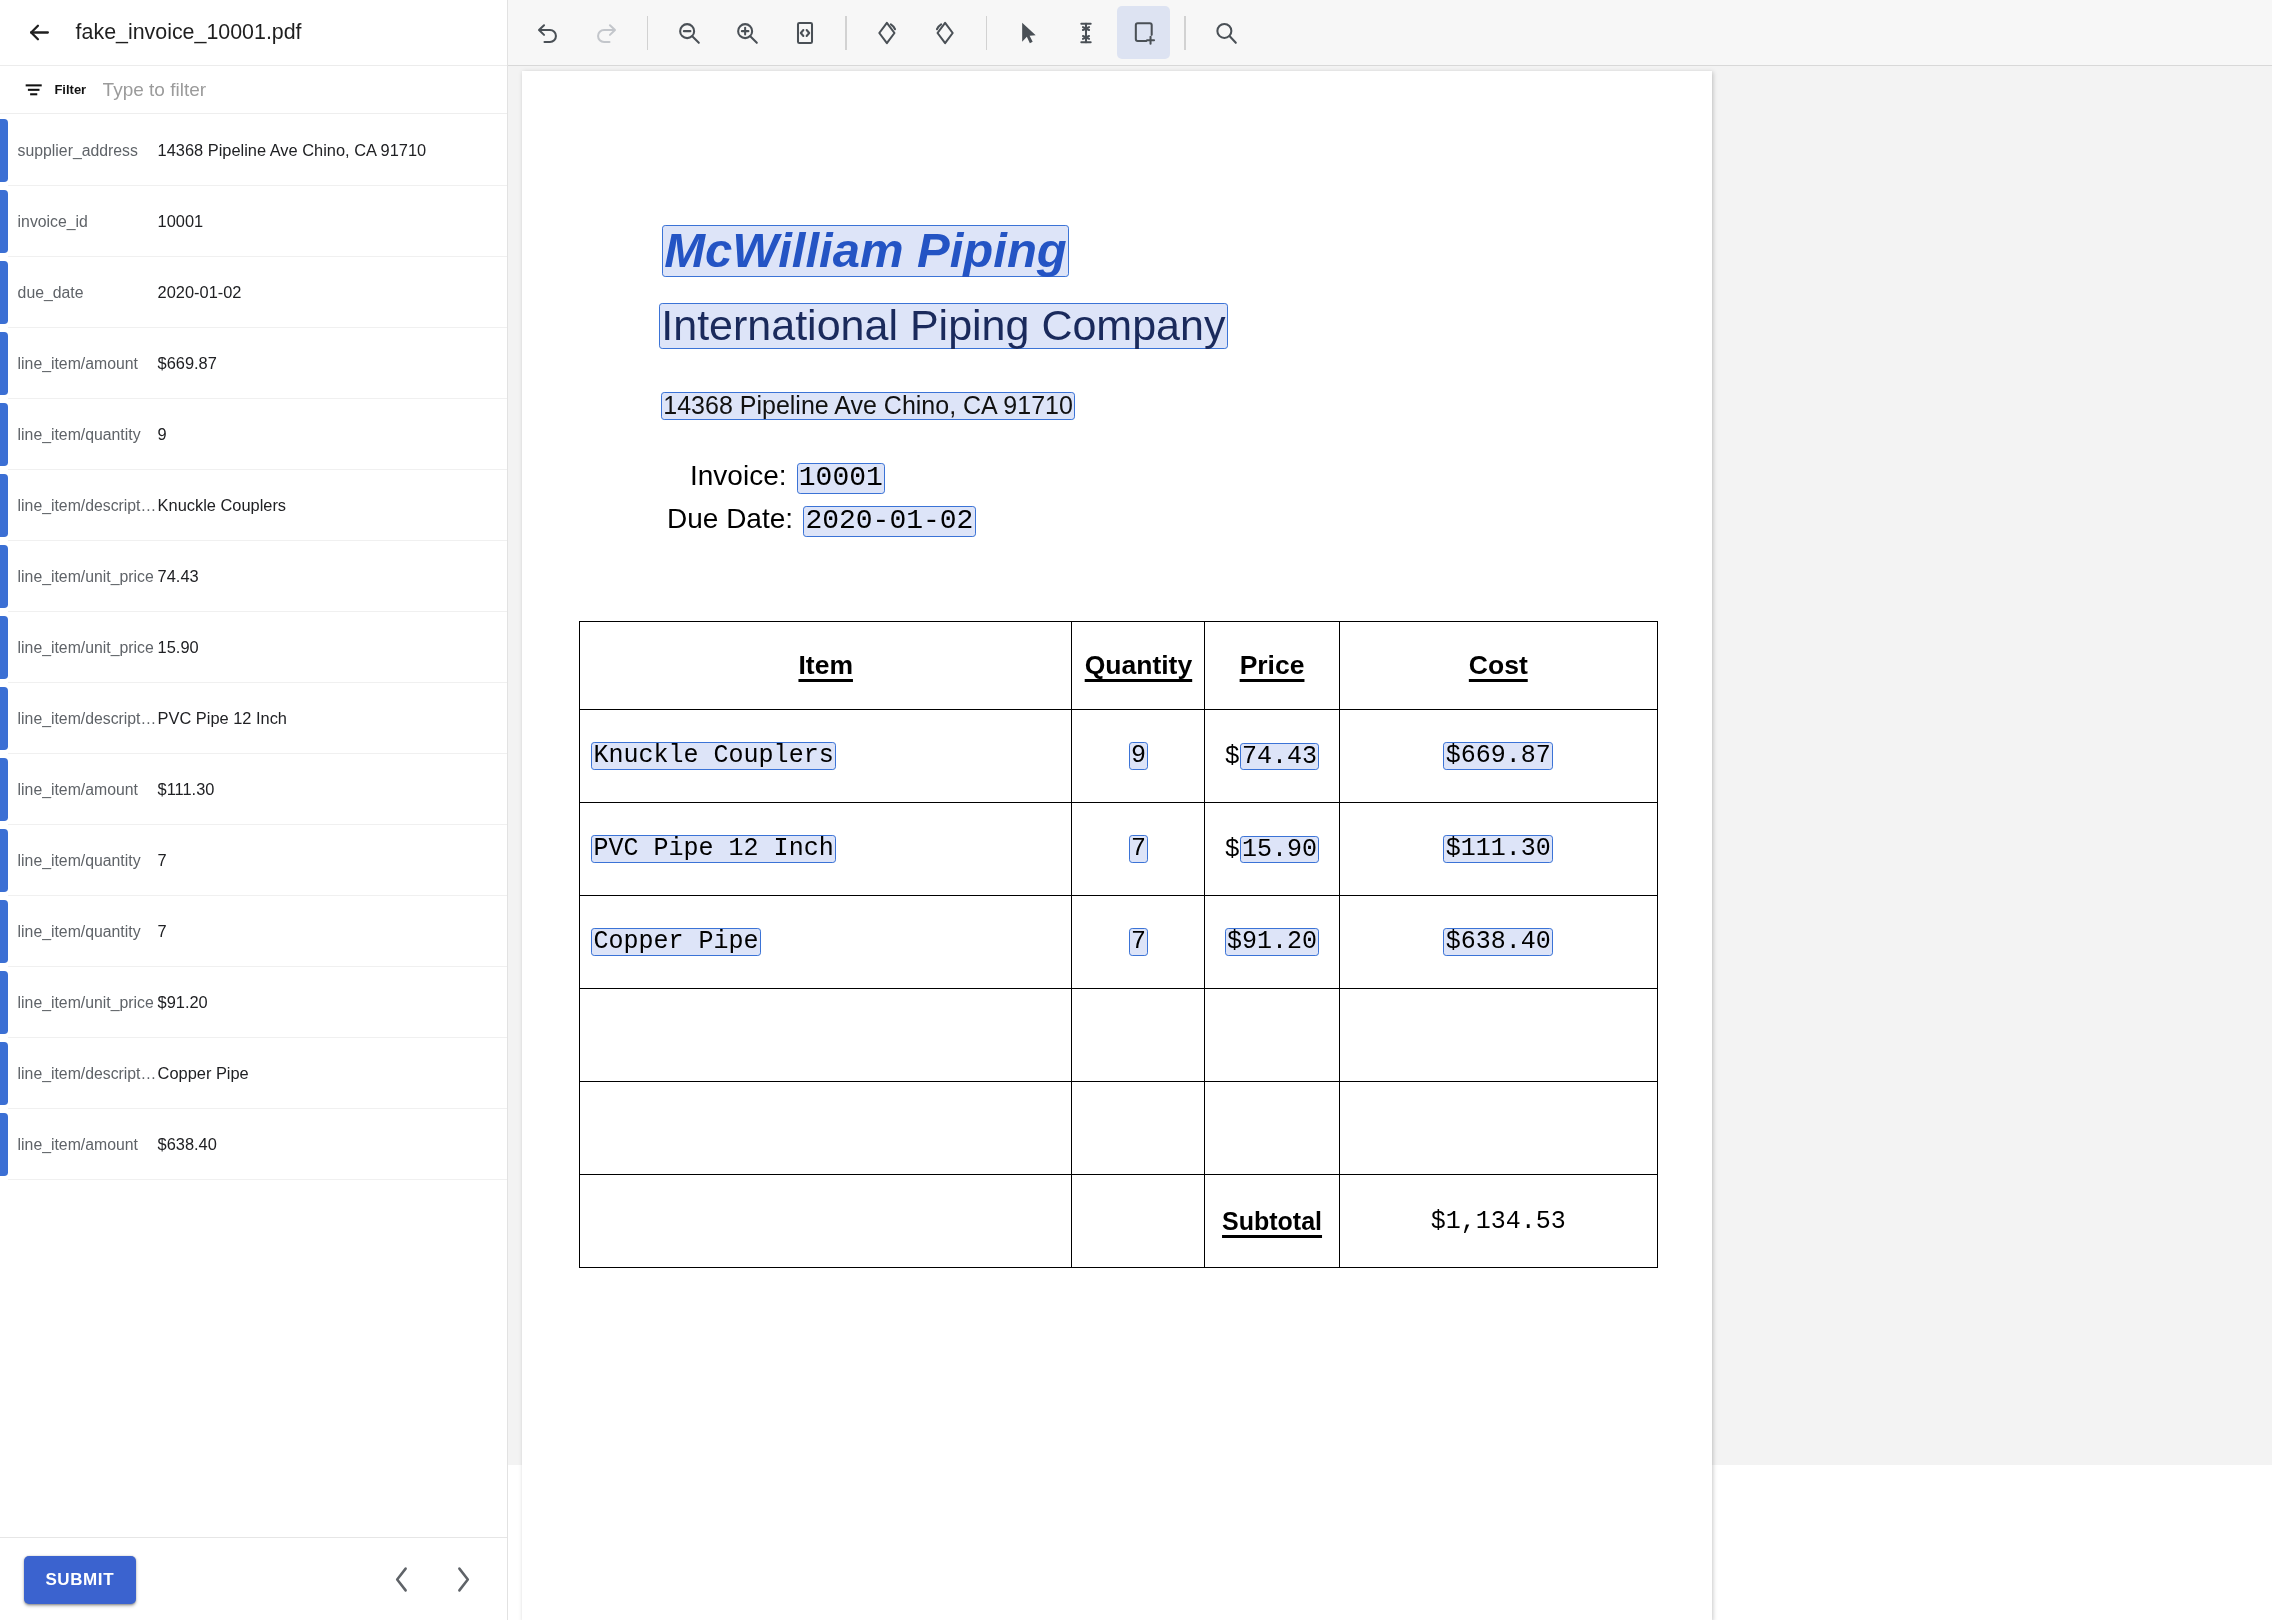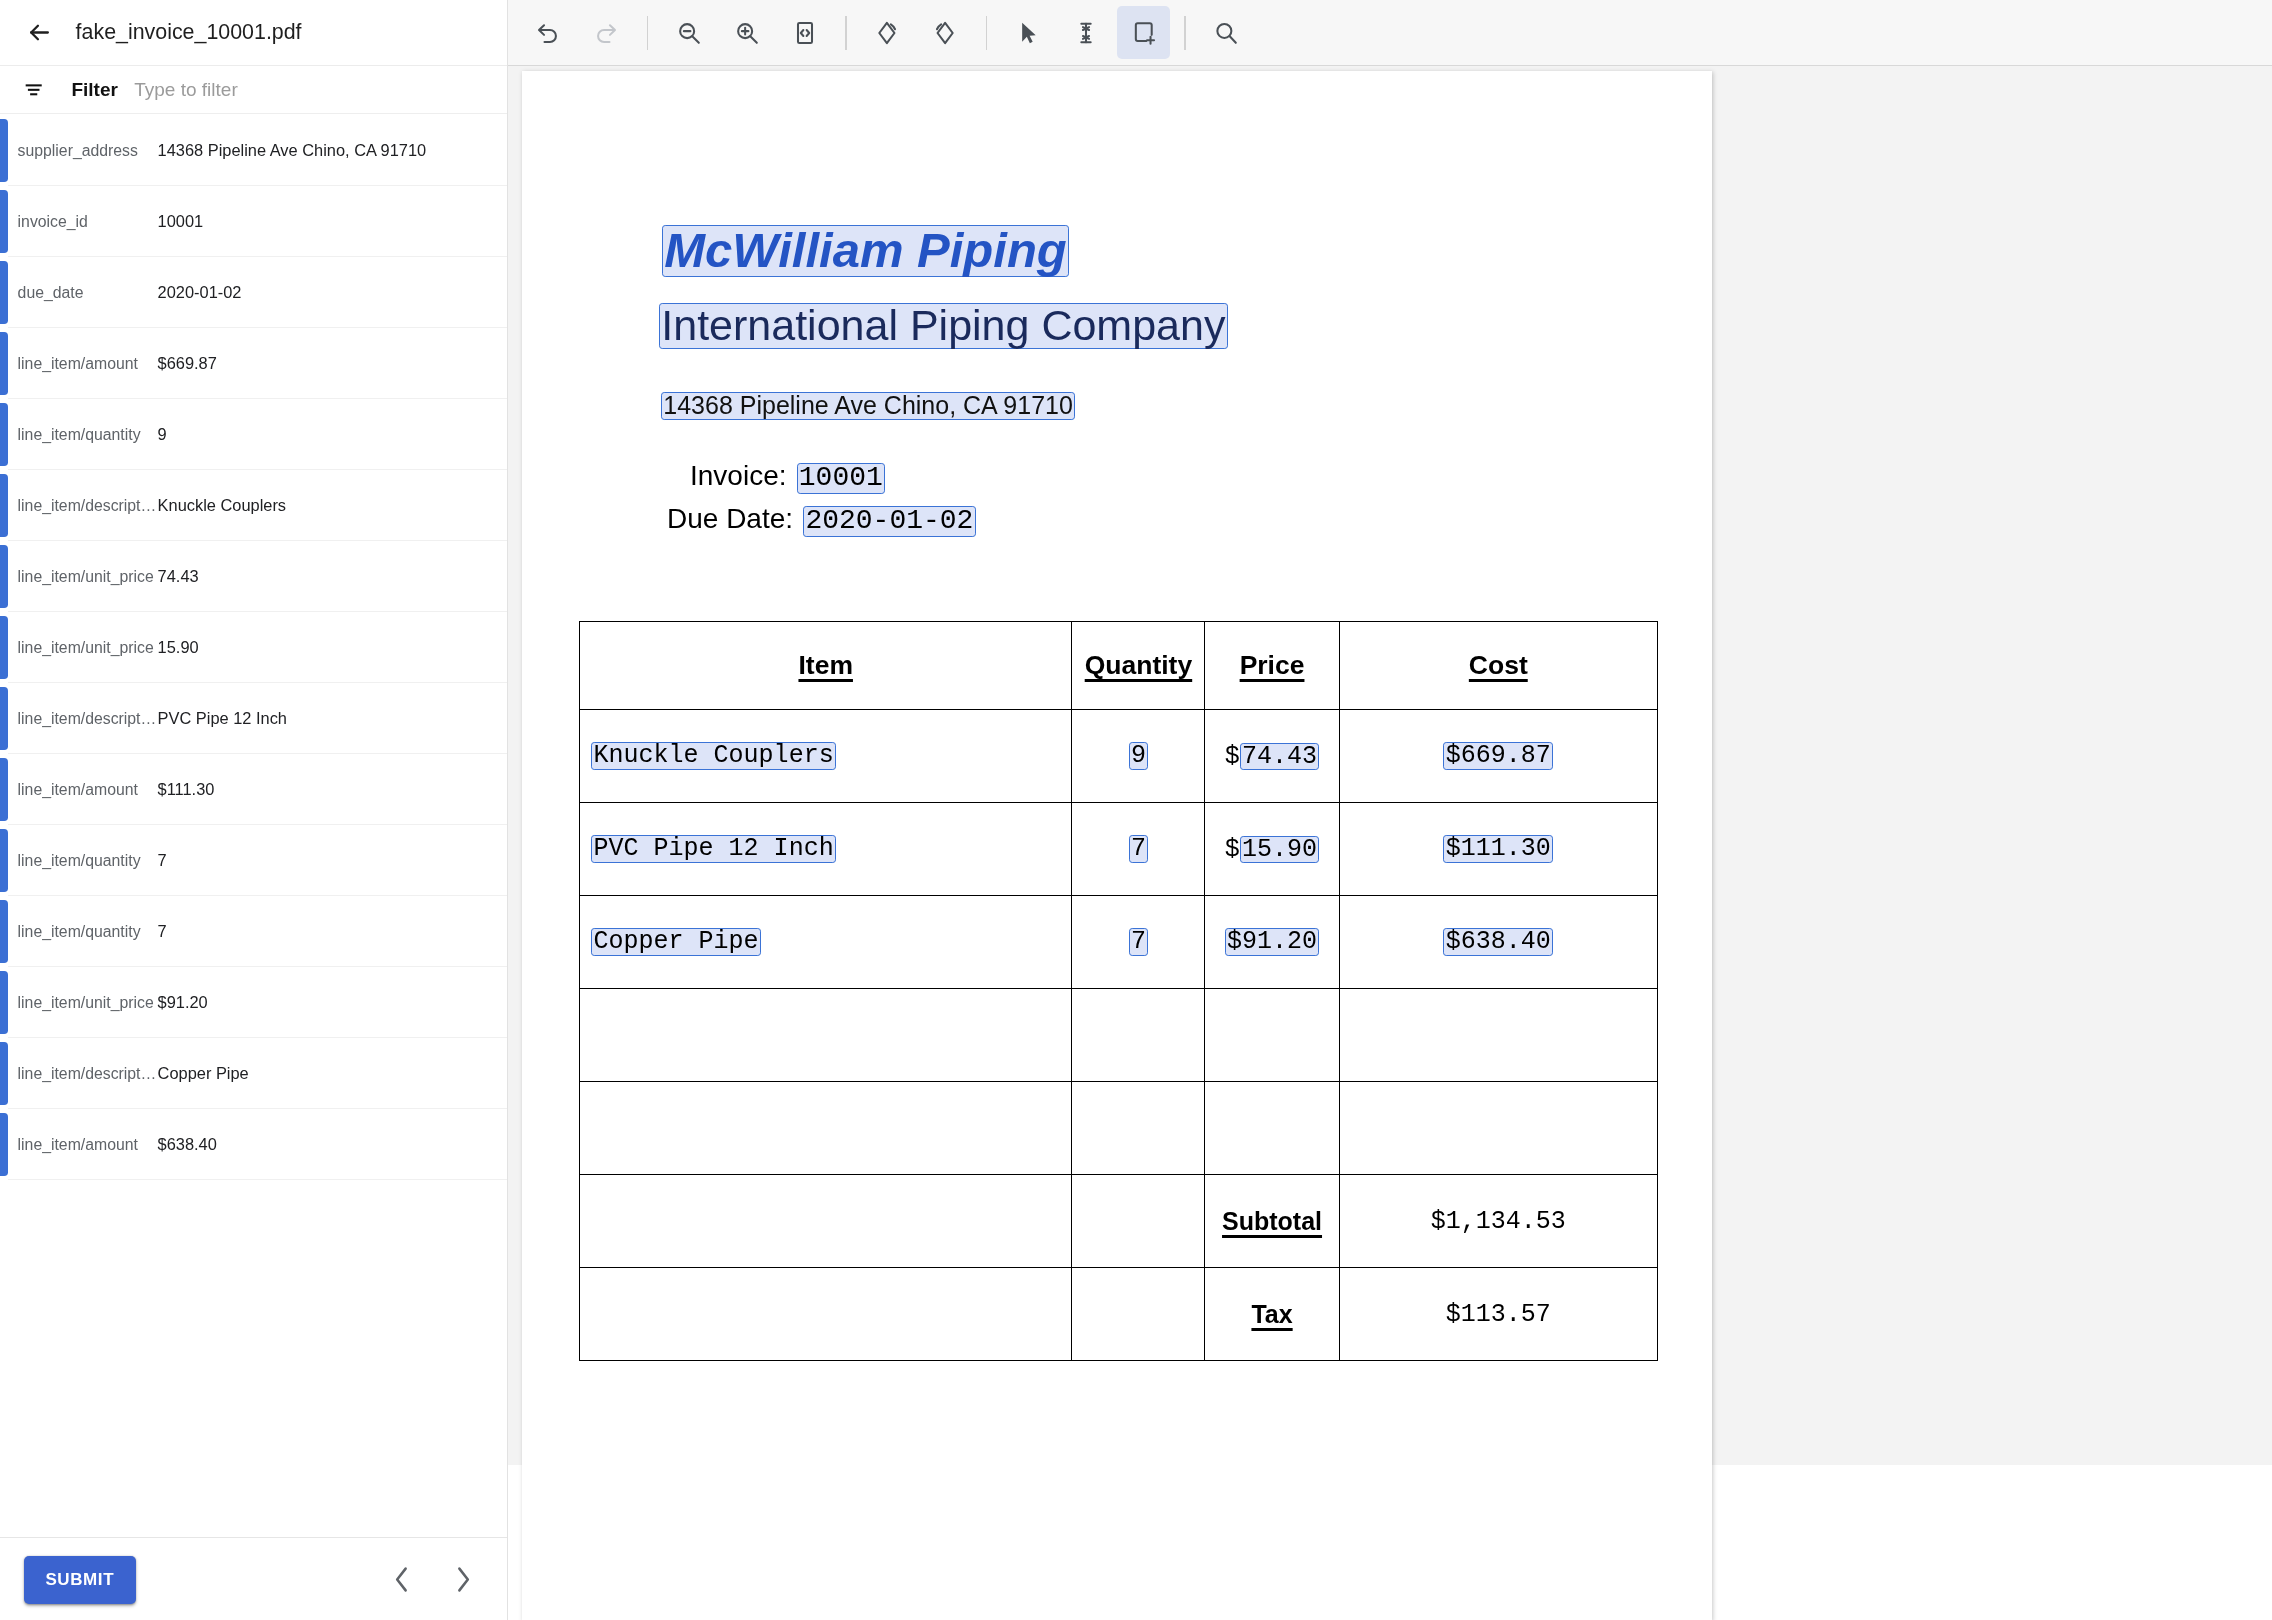--- a/index.html
+++ b/index.html
@@ -41,22 +41,22 @@
 
   #filter-bar {
     height: 48px;
     display: flex; align-items: center;
     padding-left: 23px;
     border-bottom: 1.9px solid #eeeeee;
     background: #fff;
   }
   .filter-icon { width: 21.4px; height: 21.4px; flex: none; }
   #filter-label {
-    margin-left: 27px;
-    font-size: 19px; font-weight: bold; color: #111;
+    margin-left: 10px;
+    font-size: 13px; font-weight: bold; color: #111;
   }
   #filter-input {
     margin-left: 16.4px;
     border: none; outline: none;
     font-family: "Liberation Sans", sans-serif;
     font-size: 19px; color: #111;
     background: transparent;
     width: 265px;
   }
   #filter-input::placeholder { color: #9b9b9b; }
@@ -523,26 +523,20 @@
                 <td class="c-qty"></td>
                 <td class="c-price"></td>
                 <td class="c-cost"></td>
               </tr>
               <tr>
                 <td class="c-item"></td>
                 <td class="c-qty"></td>
                 <td class="c-price"><span class="tot-label">Subtotal</span></td>
                 <td class="c-cost"><span class="tot-val mono">$1,134.53</span></td>
               </tr>
-              <tr>
-                <td class="c-item"></td>
-                <td class="c-qty"></td>
-                <td class="c-price"><span class="tot-label">Tax</span></td>
-                <td class="c-cost"><span class="tot-val mono">$113.57</span></td>
-              </tr>
             </tbody>
         </table>
 
       </div>
     </div>
   </div>
 </div>
 
 
 </body></html>

